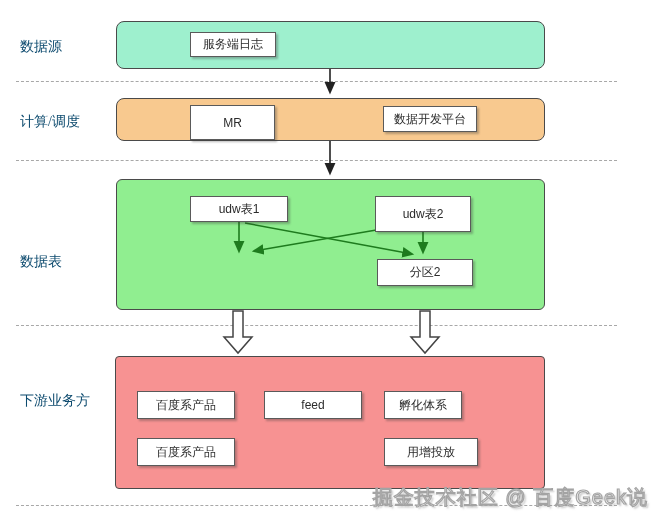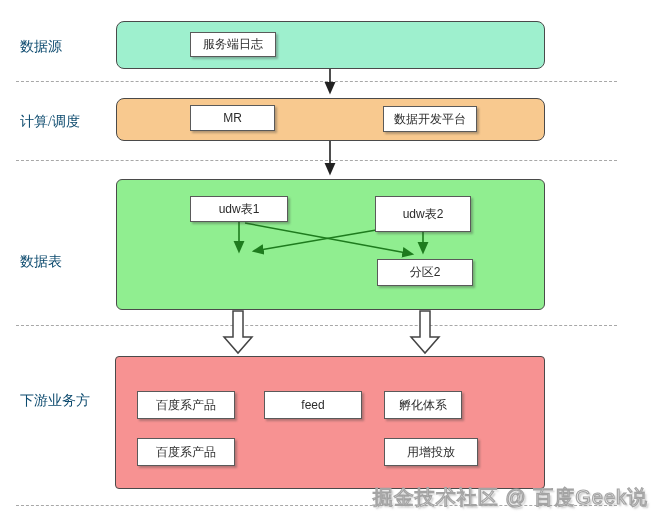--- a/index.html
+++ b/index.html
@@ -87,21 +87,21 @@
     <g>
       <polygon points="233,311 243,311 243,337 252,337 238,353 224,337 233,337" fill="#ffffff" stroke="#444444" stroke-width="1.5"></polygon>
     </g>
     <g>
       <polygon points="420,311 430,311 430,337 439,337 425,353 411,337 420,337" fill="#ffffff" stroke="#444444" stroke-width="1.5"></polygon>
     </g>
   </svg>
 
   <div class="node" style="left:190px;top:32px;width:86px;height:25px">服务端日志</div>
 
-  <div class="node" style="left:190px;top:105px;width:85px;height:26px">MR</div>
+  <div class="node" style="left:190px;top:105px;width:85px;height:35px">MR</div>
   <div class="node" style="left:383px;top:106px;width:94px;height:26px">数据开发平台</div>
 
   <div class="node" style="left:190px;top:196px;width:98px;height:26px">udw表1</div>
   <div class="node" style="left:375px;top:196px;width:96px;height:36px">udw表2</div>
   <div class="node" style="left:377px;top:259px;width:96px;height:27px">分区2</div>
 
   <div class="node" style="left:137px;top:391px;width:98px;height:28px">百度系产品</div>
   <div class="node" style="left:264px;top:391px;width:98px;height:28px">feed</div>
   <div class="node" style="left:384px;top:391px;width:78px;height:28px">孵化体系</div>
   <div class="node" style="left:137px;top:438px;width:98px;height:28px">百度系产品</div>

